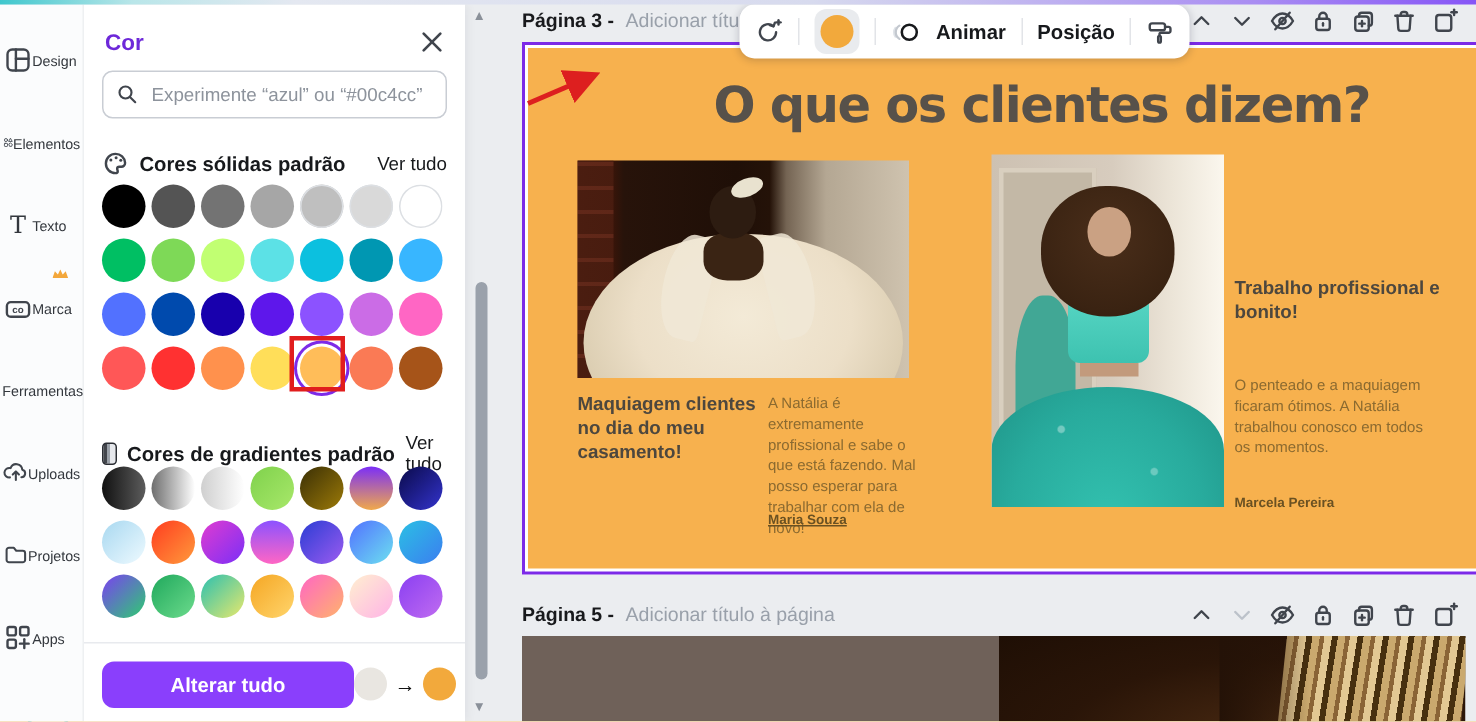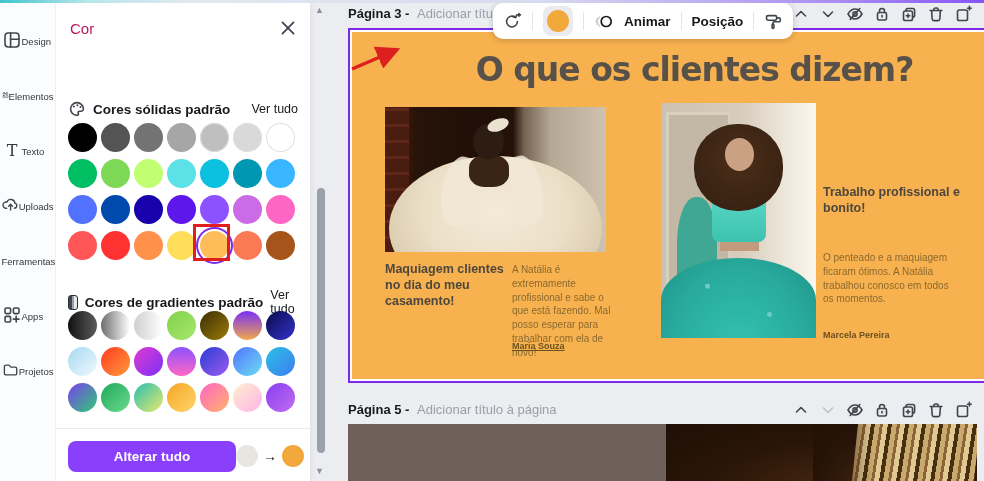--- a/index.html
+++ b/index.html
@@ -14,21 +14,21 @@
     border-right:1px solid #eef0f2;display:flex;flex-direction:column;align-items:center;padding-top:16px;gap:14px;z-index:5;}
   .side-item{width:52px;height:41px;display:flex;flex-direction:row;align-items:center;justify-content:flex-start;cursor:pointer;position:relative;}
   .side-item svg{display:block;}
   .side-item .lbl{font-size:9.5px;color:#33373d;margin-top:3px;white-space:nowrap;}
   .crown{position:absolute;right:8px;top:-5px;}
   .help-bubble{position:absolute;left:17px;top:473px;width:30px;height:30px;border-radius:50%;
     border:2.5px solid #2fb0c7;background:#fff;}
   
   .panel{position:absolute;left:56px;top:3px;width:254px;height:478px;background:#fff;
     box-shadow:2px 0 6px rgba(20,20,40,.05);z-index:4;}
-  .panel-title{position:absolute;left:14px;top:17px;font-size:15px;font-weight:normal;color:#be185d;}
+  .panel-title{position:absolute;left:14px;top:17px;font-size:15px;font-weight:bold;color:#6d28d9;}
   .panel-close{position:absolute;right:12px;top:15px;width:20px;height:20px;cursor:pointer;}
   .searchbox{position:absolute;left:12px;top:44px;width:230px;height:32px;border:1px solid #c9cdd4;
     border-radius:7px;display:flex;align-items:center;padding:0 8px;background:#fff;}
   .searchbox input{border:none;outline:none;flex:1;font-size:12.5px;color:#333;margin-left:6px;
     font-family:"Liberation Sans",sans-serif;background:transparent;}
   .searchbox input::placeholder{color:#8d939c;}
   .sect-head{position:absolute;left:12px;right:12px;display:flex;align-items:center;gap:7px;}
   .sect-head .t{font-size:13.5px;font-weight:bold;color:#17191c;flex:1;white-space:nowrap;}
   .sect-head .see{font-size:12.5px;color:#17191c;cursor:pointer;}
   .grad-ic{width:15px;height:15px;border:1.5px solid #2a2d33;border-radius:3px;
@@ -139,60 +139,77 @@
       </svg>
       <span class="lbl">Elementos</span>
     </div>
     <div class="side-item">
       <svg width="20" height="20" viewBox="0 0 20 20">
         <text x="10" y="15.5" text-anchor="middle" font-family="DejaVu Serif,serif" font-size="16" fill="#33373d">T</text>
       </svg>
       <span class="lbl">Texto</span>
     </div>
     <div class="side-item">
+      <svg class="crown" width="11" height="7" viewBox="0 0 11 7">
+        <polygon points="0,6.4 1.6,1.8 3.6,4 5.2,0.6 6.8,4 8.8,1.8 10.4,6.4" fill="#f3a73b"></polygon>
+      </svg>
+      <svg class="ic" width="20" height="20" viewBox="0 0 20 20">
+        <rect x="2.6" y="6.4" width="14.8" height="9.8" rx="2.6"></rect>
+        <text x="10" y="13.7" text-anchor="middle" font-family="Liberation Sans,sans-serif" font-size="6.5" font-weight="bold" fill="#40454d" stroke="none">co</text>
+      </svg>
+      <span class="lbl">Marca</span>
+    </div>
+    <div class="side-item">
+      <svg class="ic" width="20" height="20" viewBox="0 0 20 20">
+        <path d="M3.4 13.7l8.1-8.1 2.9 2.9-8.1 8.1-3.5.6z"></path>
+        <path d="M11.5 5.6l.9-.9a2 2 0 0 1 2.9 2.9l-.9.9"></path>
+        <path d="M3.4 18.4c4 1 9.2 1 13.2 0" stroke-width="1.3"></path>
+      </svg>
+      <span class="lbl">Ferramentas</span>
+    </div>
+    <div class="side-item">
       <svg class="ic" width="20" height="20" viewBox="0 0 20 20">
         <path d="M5.4 13.8a3.7 3.7 0 1 1 .5-7.2 4.7 4.7 0 0 1 9.1 1.2 3 3 0 0 1-.7 5.9"></path>
         <polyline points="7.6,11.6 10,9.2 12.4,11.6"></polyline>
           <line x1="10" y1="9.4" x2="10" y2="15.8"></line>
       </svg>
       <span class="lbl">Uploads</span>
     </div>
     <div class="side-item">
       <svg class="ic" width="20" height="20" viewBox="0 0 20 20">
-        <path d="M3.4 13.7l8.1-8.1 2.9 2.9-8.1 8.1-3.5.6z"></path>
-        <path d="M11.5 5.6l.9-.9a2 2 0 0 1 2.9 2.9l-.9.9"></path>
-        <path d="M3.4 18.4c4 1 9.2 1 13.2 0" stroke-width="1.3"></path>
-      </svg>
-      <span class="lbl">Ferramentas</span>
+        <path d="M2.8 6.2a1.9 1.9 0 0 1 1.9-1.9h3.6l2 2.4h5a1.9 1.9 0 0 1 1.9 1.9v5.2a1.9 1.9 0 0 1-1.9 1.9H4.7a1.9 1.9 0 0 1-1.9-1.9z"></path>
+      </svg>
+      <span class="lbl">Projetos</span>
     </div>
     <div class="side-item">
       <svg class="ic" width="20" height="20" viewBox="0 0 20 20">
         <rect x="3" y="3" width="5.6" height="5.6" rx="1.3"></rect>
           <rect x="11.4" y="3" width="5.6" height="5.6" rx="1.3"></rect>
         <rect x="3" y="11.4" width="5.6" height="5.6" rx="1.3"></rect>
         <line x1="14.2" y1="11.2" x2="14.2" y2="17"></line>
           <line x1="11.3" y1="14.1" x2="17.1" y2="14.1"></line>
       </svg>
       <span class="lbl">Apps</span>
-    </div>
-    <div class="side-item">
-      <svg class="ic" width="20" height="20" viewBox="0 0 20 20">
-        <path d="M2.8 6.2a1.9 1.9 0 0 1 1.9-1.9h3.6l2 2.4h5a1.9 1.9 0 0 1 1.9 1.9v5.2a1.9 1.9 0 0 1-1.9 1.9H4.7a1.9 1.9 0 0 1-1.9-1.9z"></path>
-      </svg>
-      <span class="lbl">Projetos</span>
     </div>
   </div>
   <div class="help-bubble"></div>
 
   <div class="panel">
     <div class="panel-title">Cor</div>
     <svg class="ic panel-close" viewBox="0 0 18 18">
       <line x1="4" y1="4" x2="14" y2="14"></line>
         <line x1="14" y1="4" x2="4" y2="14"></line>
     </svg>
+    <div class="searchbox">
+      <svg class="ic" width="16" height="16" viewBox="0 0 18 18">
+        <circle cx="7.5" cy="7.5" r="4.5"></circle>
+          <line x1="11" y1="11" x2="14.8" y2="14.8"></line>
+      </svg>
+      <input type="text" placeholder="Experimente “azul” ou “#00c4cc”" style="">
+    </div>
 
     <div class="sect-head" style="top:97px;">
       <svg class="ic" width="18" height="18" viewBox="0 0 18 18">
         <path d="M9 2.6a6.4 6.4 0 1 0 0 12.8c1 0 1.5-.6 1.5-1.3 0-.6-.4-1-.4-1.6 0-.8.6-1.3 1.5-1.3h1.3a2.5 2.5 0 0 0 2.5-2.6A6.4 6.4 0 0 0 9 2.6z"></path>
         <circle class="fill" cx="5.9" cy="6.6" r="1"></circle>
           <circle class="fill" cx="9.4" cy="5.2" r="1"></circle>
           <circle class="fill" cx="12.5" cy="6.9" r="1"></circle>
       </svg>
       <span class="t">Cores sólidas padrão</span>
       <span class="see">Ver tudo</span>

